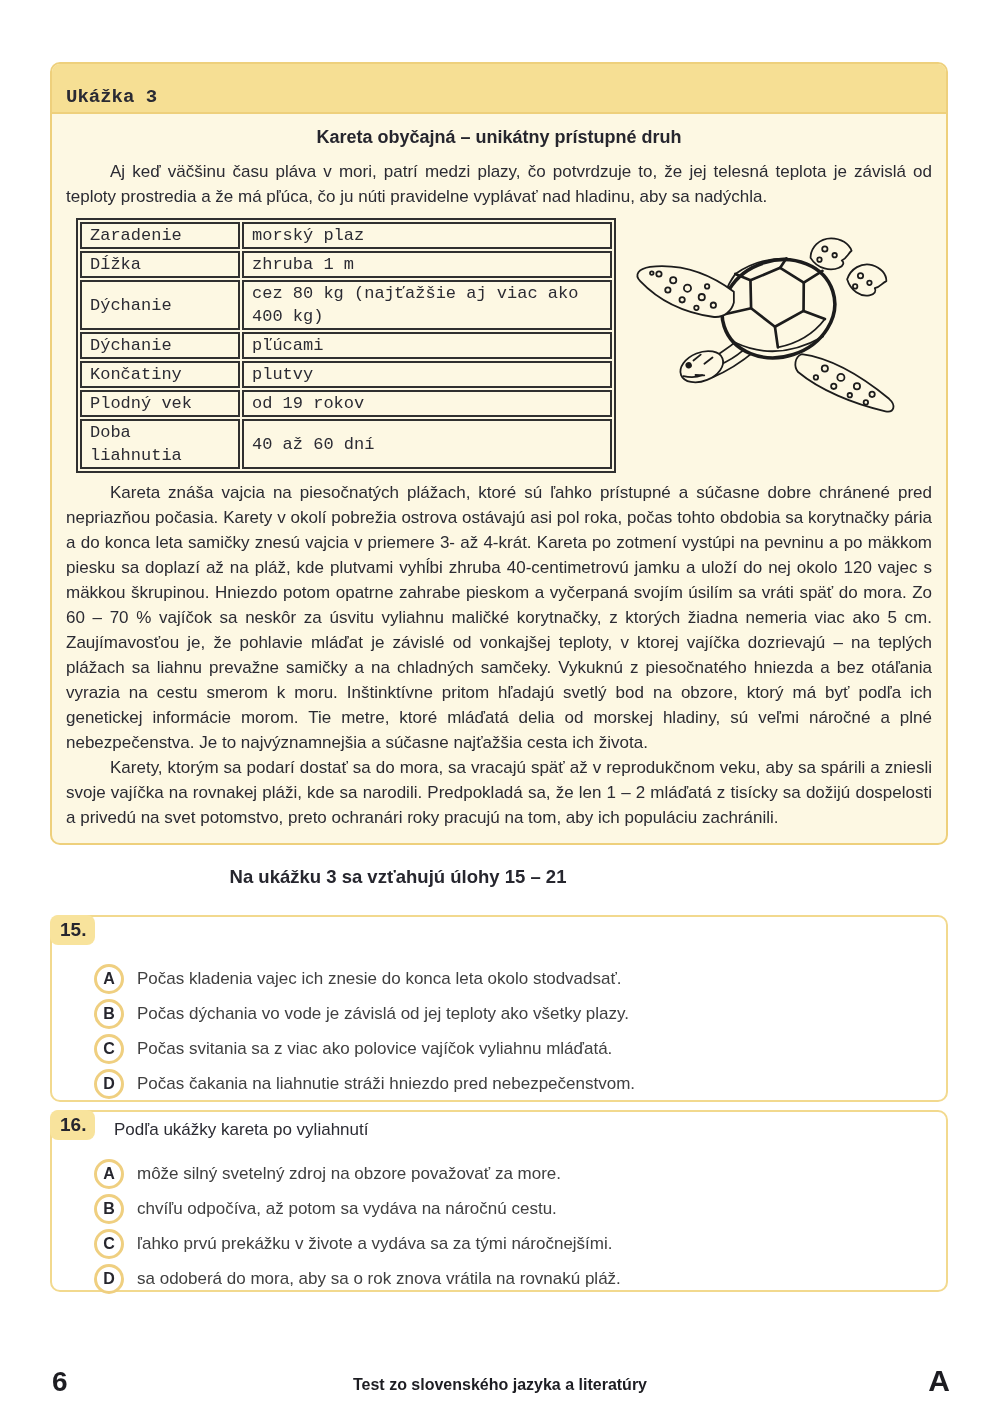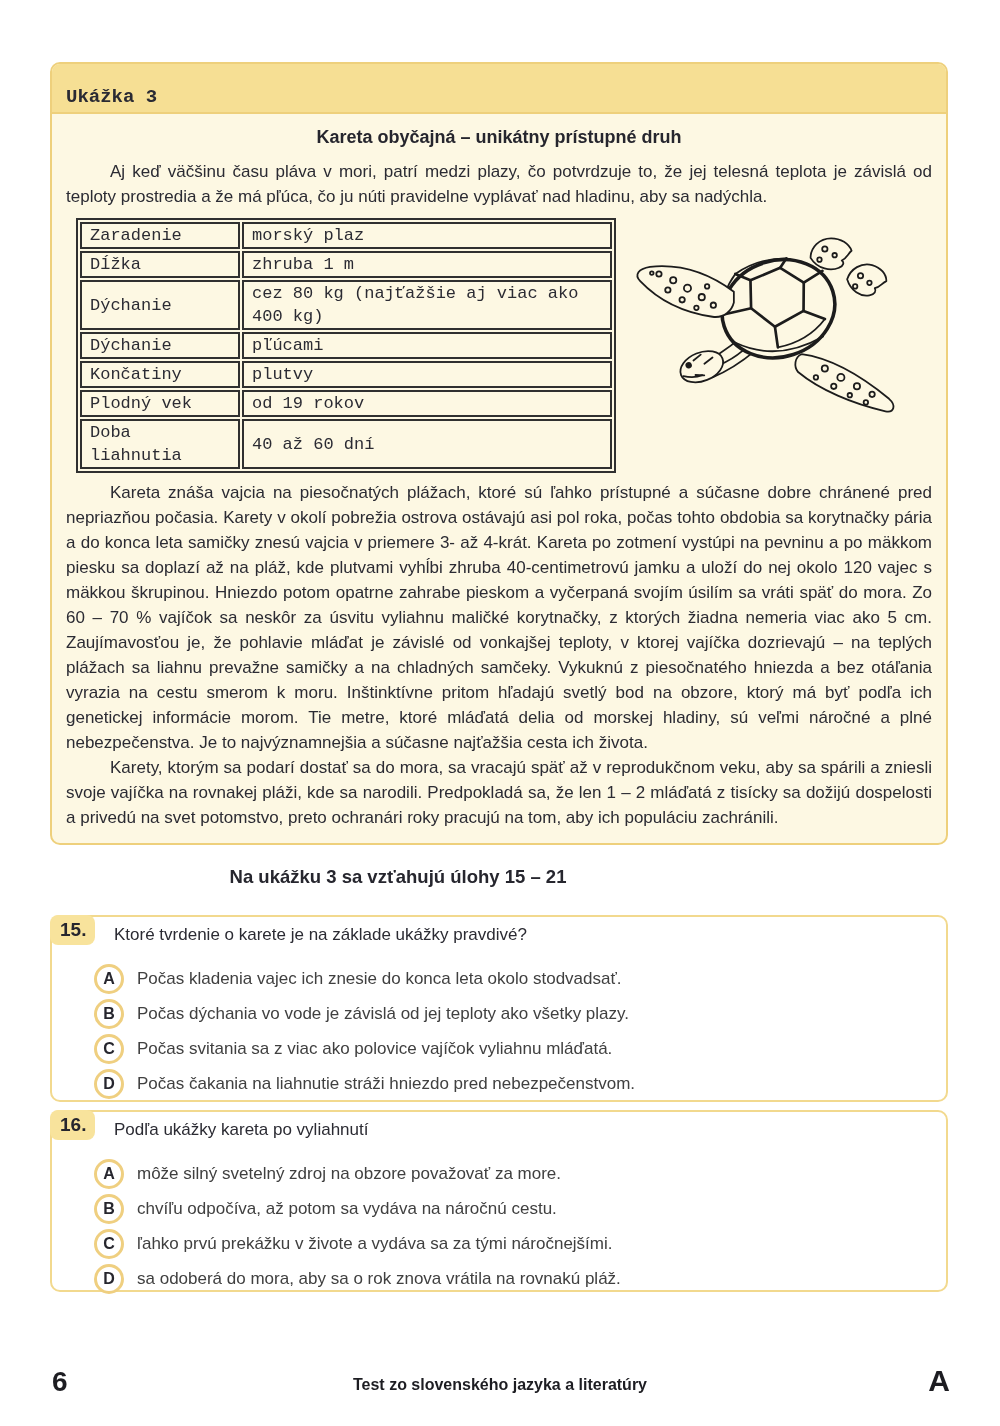--- a/index.html
+++ b/index.html
@@ -183,21 +183,20 @@
 
       <p class="para indent">Kareta znáša vajcia na piesočnatých plážach, ktoré sú ľahko prístupné a súčasne dobre chránené pred nepriazňou počasia. Karety v okolí pobrežia ostrova ostávajú asi pol roka, počas tohto obdobia sa korytnačky pária a do konca leta samičky znesú vajcia v priemere 3- až 4-krát. Kareta po zotmení vystúpi na pevninu a po mäkkom piesku sa doplazí až na pláž, kde plutvami vyhĺbi zhruba 40-centimetrovú jamku a uloží do nej okolo 120 vajec s mäkkou škrupinou. Hniezdo potom opatrne zahrabe pieskom a vyčerpaná svojím úsilím sa vráti späť do mora. Zo 60 – 70 % vajíčok sa neskôr za úsvitu vyliahnu maličké korytnačky, z ktorých žiadna nemeria viac ako 5 cm. Zaujímavosťou je, že pohlavie mláďat je závislé od vonkajšej teploty, v ktorej vajíčka dozrievajú – na teplých plážach sa liahnu prevažne samičky a na chladných samčeky. Vykuknú z piesočnatého hniezda a bez otáľania vyrazia na cestu smerom k moru. Inštinktívne pritom hľadajú svetlý bod na obzore, ktorý má byť podľa ich genetickej informácie morom. Tie metre, ktoré mláďatá delia od morskej hladiny, sú veľmi náročné a plné nebezpečenstva. Je to najvýznamnejšia a súčasne najťažšia cesta ich života.</p>
       <p class="para indent">Karety, ktorým sa podarí dostať sa do mora, sa vracajú späť až v reprodukčnom veku, aby sa spárili a zniesli svoje vajíčka na rovnakej pláži, kde sa narodili. Predpokladá sa, že len 1 – 2 mláďatá z tisícky sa dožijú dospelosti a privedú na svet potomstvo, preto ochranári roky pracujú na tom, aby ich populáciu zachránili.</p>
     </div>
   </section>
 
   <h3 class="section-heading">Na ukážku 3 sa vzťahujú úlohy 15 – 21</h3>
 
   <section class="question-box" id="q15">
     <span class="q-num">15.</span>
-    <span class="q-text">Ktoré tvrdenie o karete je na základe ukážky pravdivé?</span>
     <div class="options">
       <div class="option">
         <span class="opt-letter">A</span>
         <span class="opt-text">Počas kladenia vajec ich znesie do konca leta okolo stodvadsať.</span>
       </div>
       <div class="option">
         <span class="opt-letter">B</span>
         <span class="opt-text">Počas dýchania vo vode je závislá od jej teploty ako všetky plazy.</span>
       </div>
       <div class="option">

